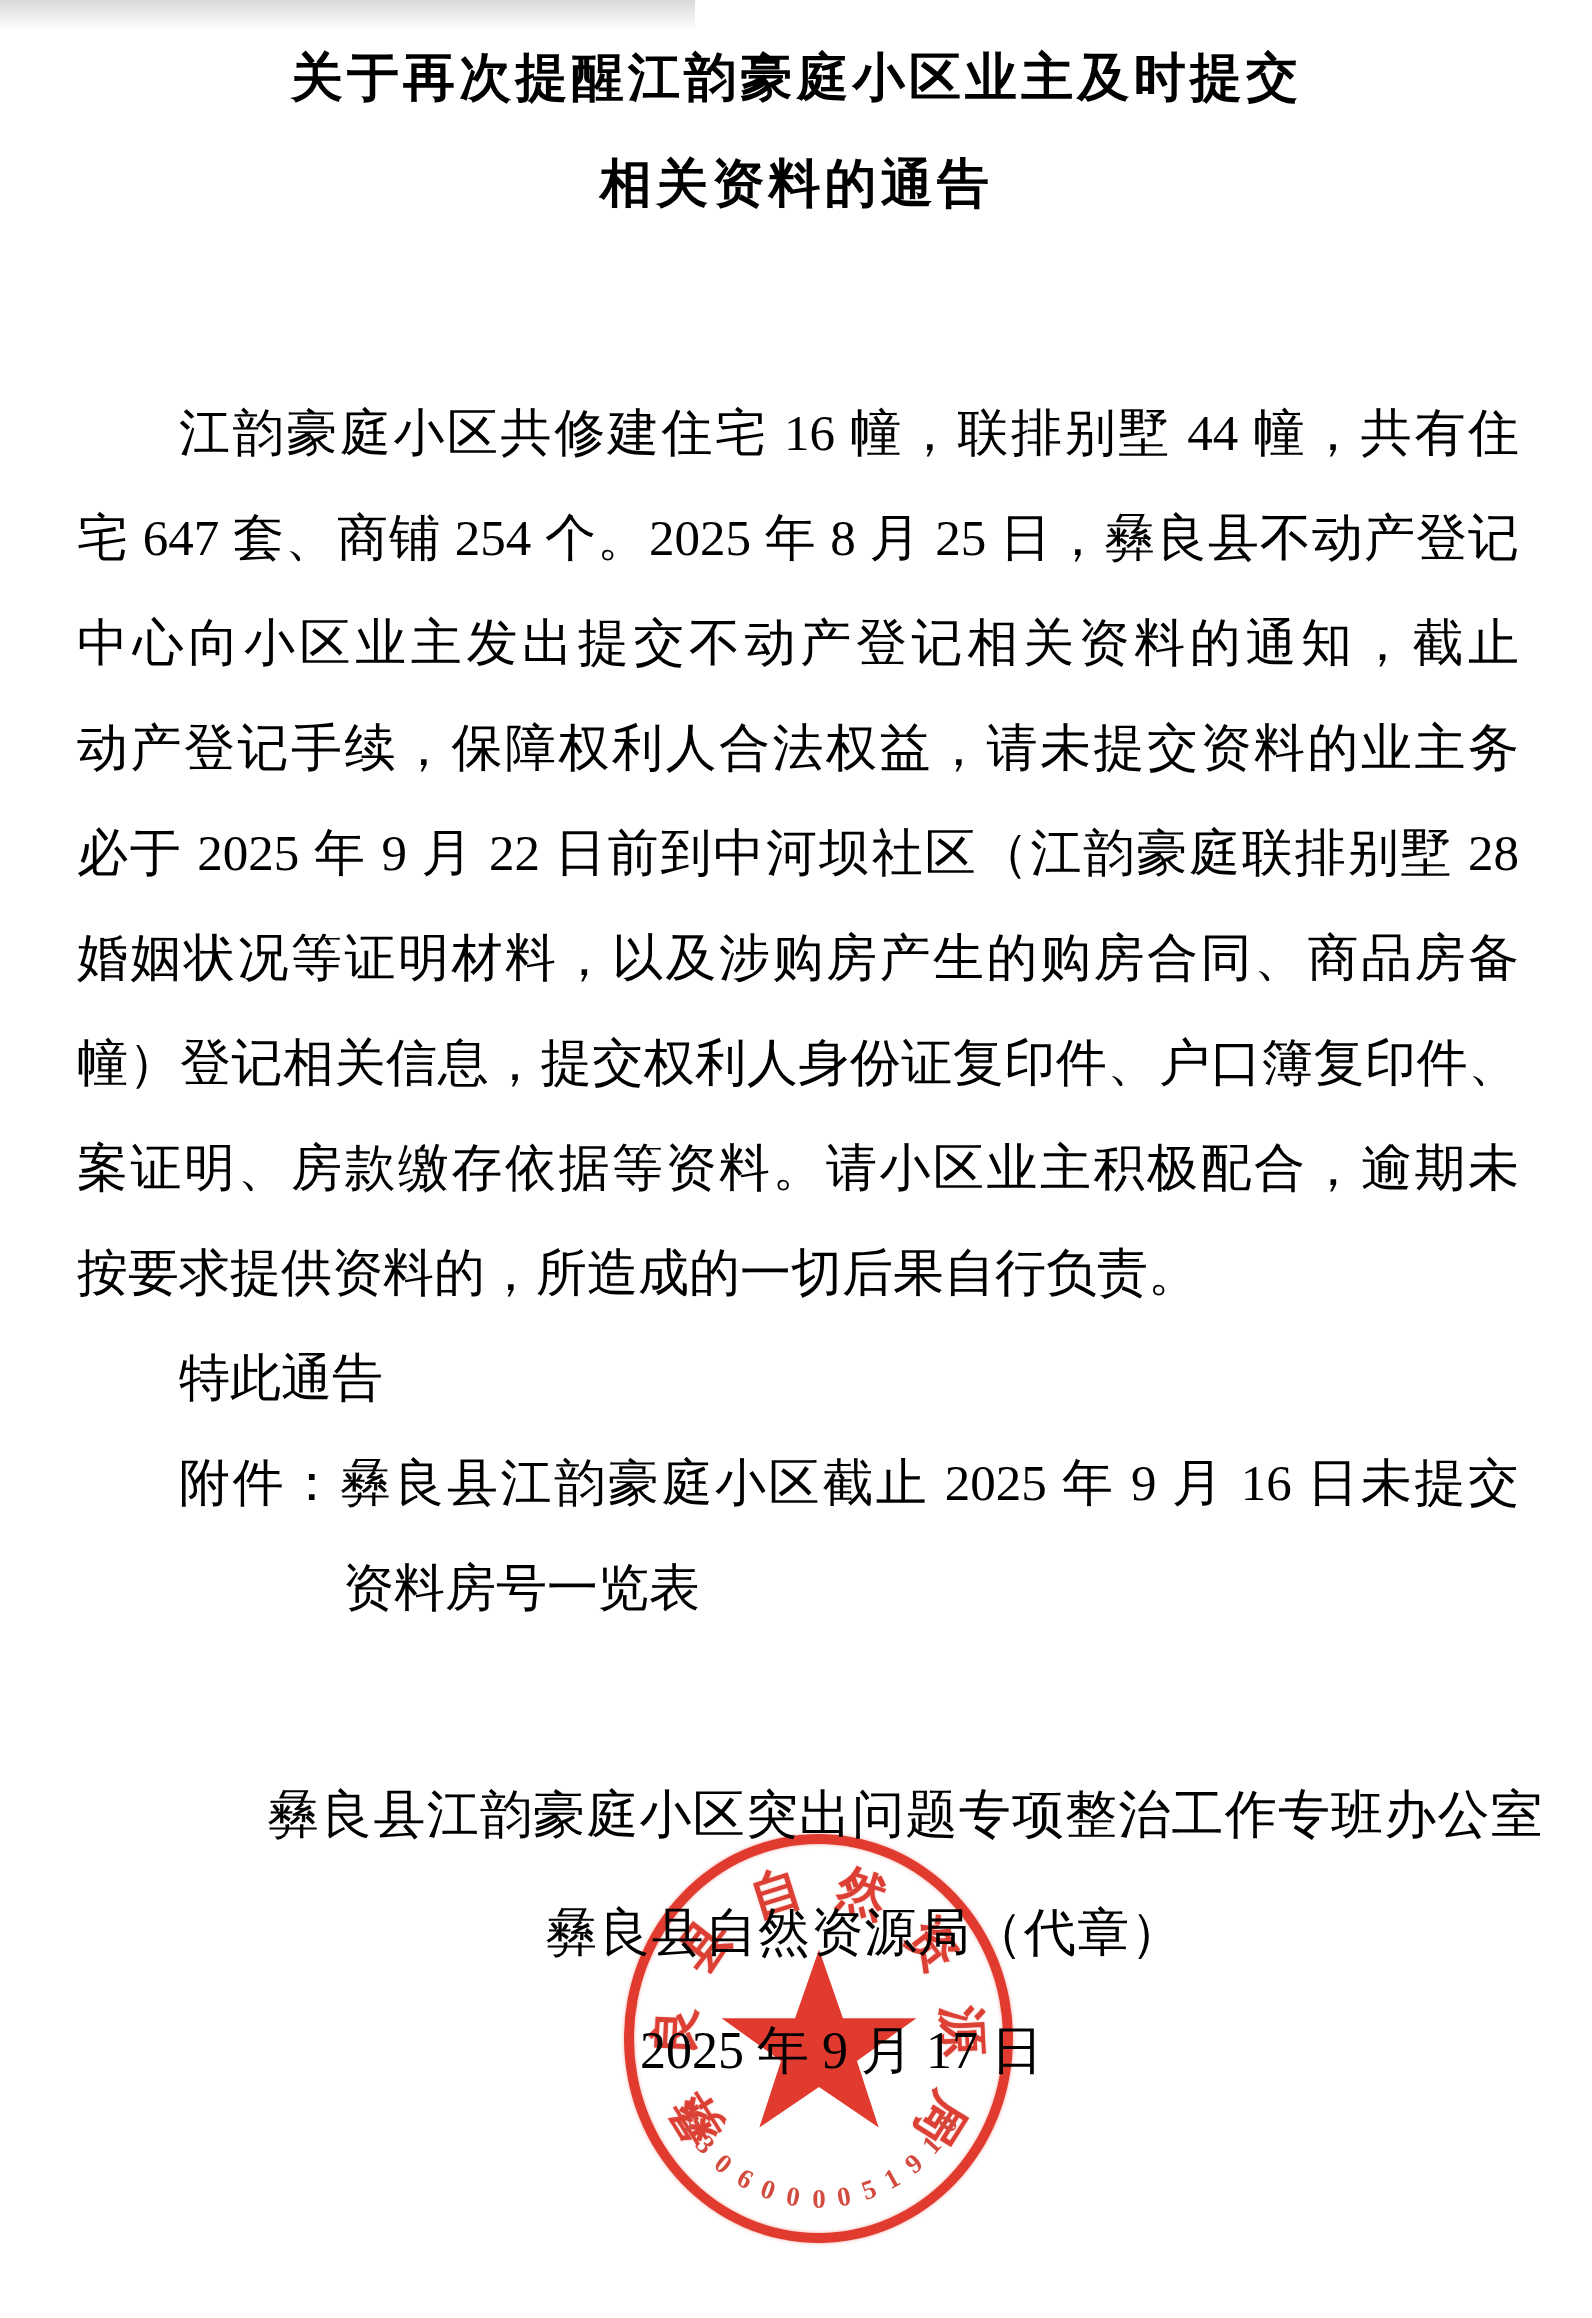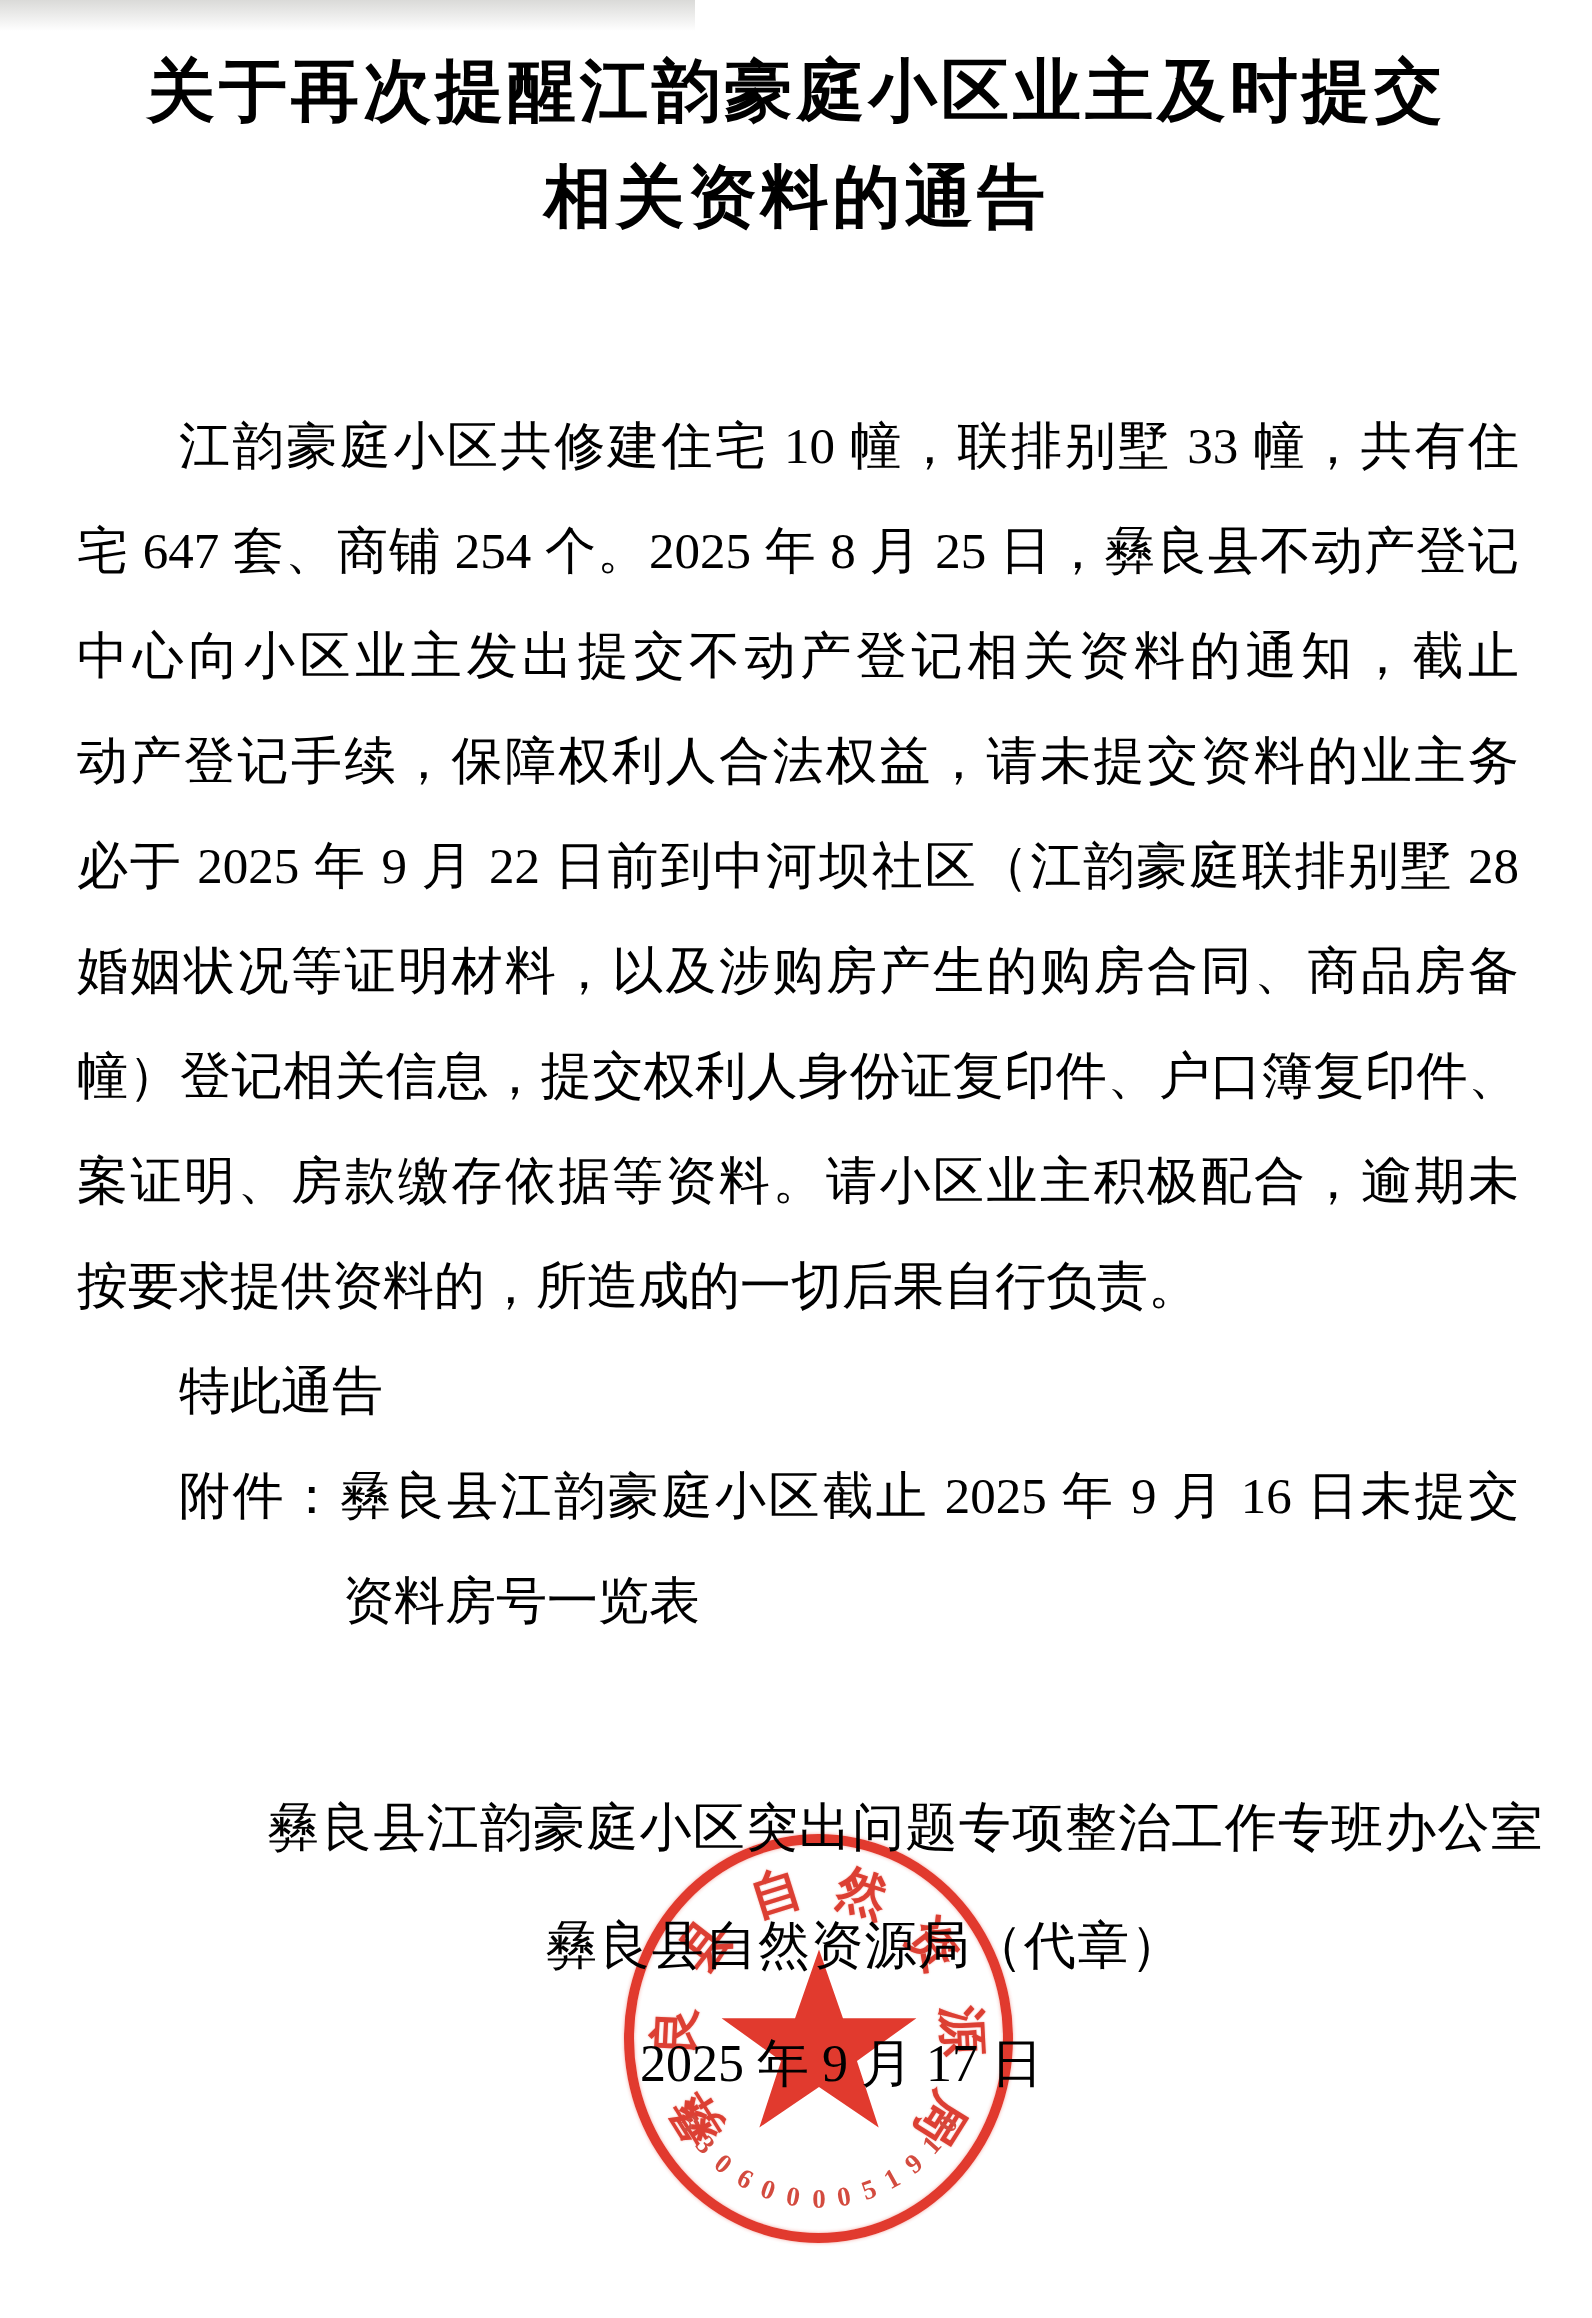--- a/index.html
+++ b/index.html
@@ -10,24 +10,24 @@
     overflow:hidden;
     font-family:"Liberation Serif","DejaVu Serif",serif;
     color:#000;
   }
   .scan-shadow{
     position:absolute;top:0;left:0;width:695px;height:31px;
     background:linear-gradient(to bottom,#dadad8, rgba(255,255,255,0));
     pointer-events:none;
   }
   .title-block{
-    padding-top:38px;
+    padding-top:25px;
     text-align:center;
     font-weight:bold;
-    font-size:68px;
+    font-size:52px;
     line-height:106px;
     letter-spacing:4.2px;
     font-family:Liberation Serif, serif;
   }
   .body-block{
     margin-top:144px;
     padding-left:77px;
     padding-right:74px;
     font-size:51px;
     line-height:105px;
@@ -90,21 +90,21 @@
 <div class="page">
 
   <div class="scan-shadow"></div>
 
   <div class="title-block">
     <div>关于再次提醒江韵豪庭小区业主及时提交</div>
     <div>相关资料的通告</div>
   </div>
 
   <div class="body-block">
-      <div class="bline ind-2 jl">江韵豪庭小区共修建住宅 10 幢，联排别墅 33 幢，共有住</div>
+      <div class="bline ind-2 jl">江韵豪庭小区共修建住宅 16 幢，联排别墅 44 幢，共有住</div>
       <div class="bline ind-0 jl">宅 647 套、商铺 254 个。2025 年 8 月 25 日，彝良县不动产登记</div>
       <div class="bline ind-0 jl">中心向小区业主发出提交不动产登记相关资料的通知，截止</div>
       <div class="bline ind-0 jl">动产登记手续，保障权利人合法权益，请未提交资料的业主务</div>
       <div class="bline ind-0 jl">必于 2025 年 9 月 22 日前到中河坝社区（江韵豪庭联排别墅 28</div>
       <div class="bline ind-0 jl">婚姻状况等证明材料，以及涉购房产生的购房合同、商品房备</div>
       <div class="bline ind-0 jl">幢）登记相关信息，提交权利人身份证复印件、户口簿复印件、</div>
       <div class="bline ind-0 jl">案证明、房款缴存依据等资料。请小区业主积极配合，逾期未</div>
       <div class="bline ind-0">按要求提供资料的，所造成的一切后果自行负责。</div>
       <div class="bline ind-2">特此通告</div>
       <div class="bline ind-2 jl">附件：彝良县江韵豪庭小区截止 2025 年 9 月 16 日未提交</div>

